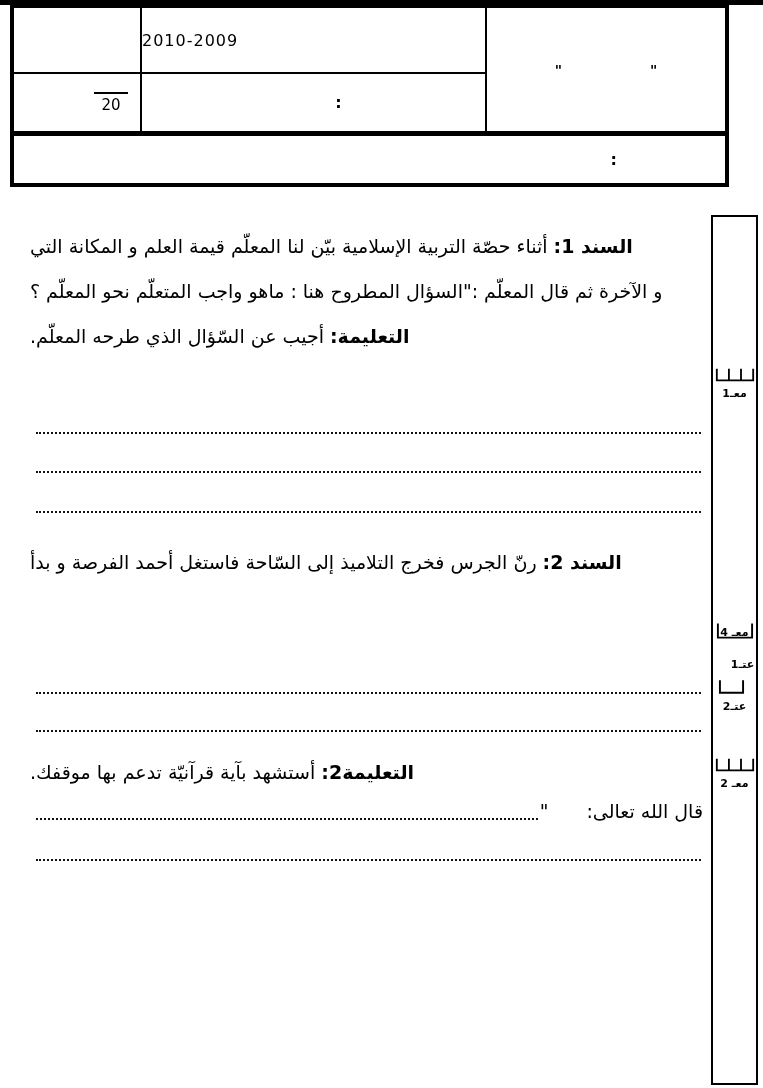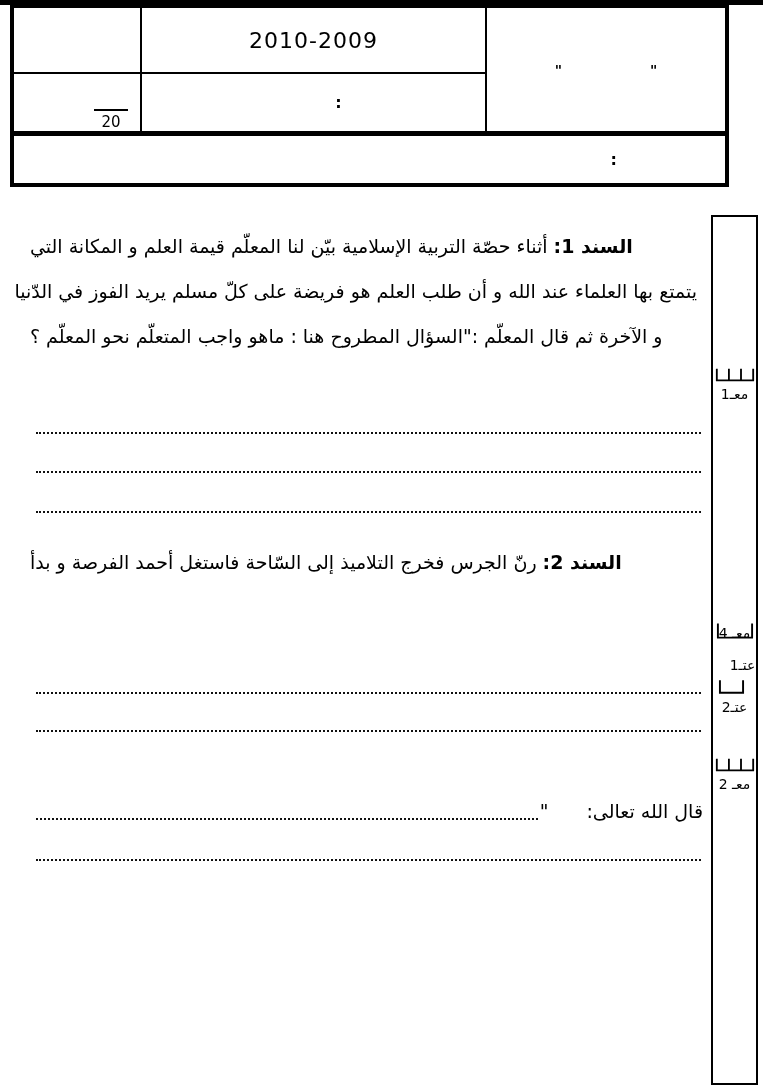--- a/index.html
+++ b/index.html
@@ -14,27 +14,27 @@
   .htable{
     position:absolute;left:10px;top:4px;width:719px;height:183px;
     border:4px solid #000;background:#fff;box-sizing:border-box;
     display:grid;
     grid-template-columns:128px 345px 1fr;
     grid-template-rows:66px 57px 5px 1fr;
   }
   .htable .cell{position:relative;box-sizing:border-box;}
   .c-r1c1{grid-column:1;grid-row:1;border-right:2px solid #000;border-bottom:2px solid #000;}
   .c-r1c2{grid-column:2;grid-row:1;border-right:2px solid #000;border-bottom:2px solid #000;
-          display:flex;align-items:center;justify-content:center;
-          font-size:22px;letter-spacing:1px;}
+          display:flex;align-items:center;
+          font-size:16px;letter-spacing:1px;}
   .c-r1c3{grid-column:3;grid-row:1 / 3;
           display:flex;align-items:center;justify-content:center;gap:88px;
           font-size:14px;font-weight:bold;}
   .c-r2c1{grid-column:1;grid-row:2;border-right:2px solid #000;
-          display:flex;align-items:flex-end;justify-content:center;padding-left:40px;margin-left:28px;}
+          display:flex;align-items:center;justify-content:center;padding-left:40px;margin-left:28px;}
   .score-frac{border-top:2px solid #000;padding:2px 7px 0 7px;font-size:15px;}
   .c-r2c2{grid-column:2;grid-row:2;border-right:2px solid #000;
           display:flex;align-items:center;justify-content:center;padding-left:50px;
           font-size:16px;font-weight:bold;}
   .c-sep{grid-column:1 / 4;grid-row:3;background:#000;}
   .c-r3{grid-column:1 / 4;grid-row:4;display:flex;align-items:center;justify-content:flex-end;
         padding-right:108px;font-size:16px;font-weight:bold;}
 
   
   .tblock{position:absolute;right:66px;left:30px;direction:rtl;text-align:left;
@@ -57,21 +57,21 @@
               direction:rtl;display:flex;align-items:flex-end;font-size:19px;}
   .quran-line .qtext{white-space:nowrap;line-height:30px;margin-left:36px;}
   .quran-line .qmark{line-height:30px;margin:0 2px;}
   .quran-line .leader{flex:1;border-bottom:2px dotted #111;margin-bottom:6px;}
 
   
   .rubric{position:absolute;left:711px;top:215px;width:47px;height:870px;
           border:2px solid #000;background:#fff;box-sizing:border-box;}
   .rmark{position:absolute;left:0;width:100%;display:flex;justify-content:center;}
   .rlabel{position:absolute;left:0;width:100%;text-align:center;
-          font-size:14px;font-weight:normal;direction:rtl;line-height:14px;}
+          font-size:11px;font-weight:bold;direction:rtl;line-height:14px;}
   .m-comb1{top:150px;} .l-comb1{top:170px;}
   .m-brk1{top:405px;}  .l-brk1{top:409px;}  .l-th1{top:441px;margin-left:8px;}
   .m-brk2{top:462px;justify-content:flex-start;padding-left:5px;} .l-brk2{top:483px;}
   .m-comb2{top:540px;} .l-comb2{top:560px;}
   svg{display:block;}
 </style>
 </head>
 <body>
 
 <div class="page">
@@ -95,37 +95,44 @@
     <div class="c-sep"></div>
     <div class="cell c-r3">
       <span>:</span>
     </div>
   </div>
 
   <div class="tblock p1">
     <div class="tline">
       <b>السند 1:</b><span> أثناء حصّة التربية الإسلامية بيّن لنا المعلّم قيمة العلم و المكانة التي</span>
     </div>
-    <div class="tline">يتمتع بها العلماء عند الله و أن طلب العلم هو فريضة على كلّ مسلم يريد الفوز في الدّنيا</div>
     <div class="tline">و الآخرة ثم قال المعلّم :"السؤال المطروح هنا : ماهو واجب المتعلّم نحو المعلّم ؟</div>
+    <div class="tline indent">
+      <b>التعليمة:</b><span> أجيب عن السّؤال الذي طرحه المعلّم.</span>
+    </div>
   </div>
 
   <div class="ans ans1"></div>
   <div class="ans ans2"></div>
   <div class="ans ans3"></div>
 
   <div class="tblock p2">
     <div class="tline">
       <b>السند 2:</b><span> رنّ الجرس فخرج التلاميذ إلى السّاحة فاستغل أحمد الفرصة و بدأ</span>
     </div>
   </div>
 
   <div class="ans ans4"></div>
   <div class="ans ans5"></div>
 
+  <div class="tblock inst2-block">
+    <div class="tline">
+      <b>التعليمة2:</b><span> أستشهد بآية قرآنيّة تدعم بها موقفك.</span>
+    </div>
+  </div>
 
   <div class="quran-line">
     <span class="qtext">قال الله تعالى:</span>
     <span class="qmark">"</span>
     <span class="leader"></span>
   </div>
 
   <div class="ans ans6"></div>
 
   <div class="rubric">

